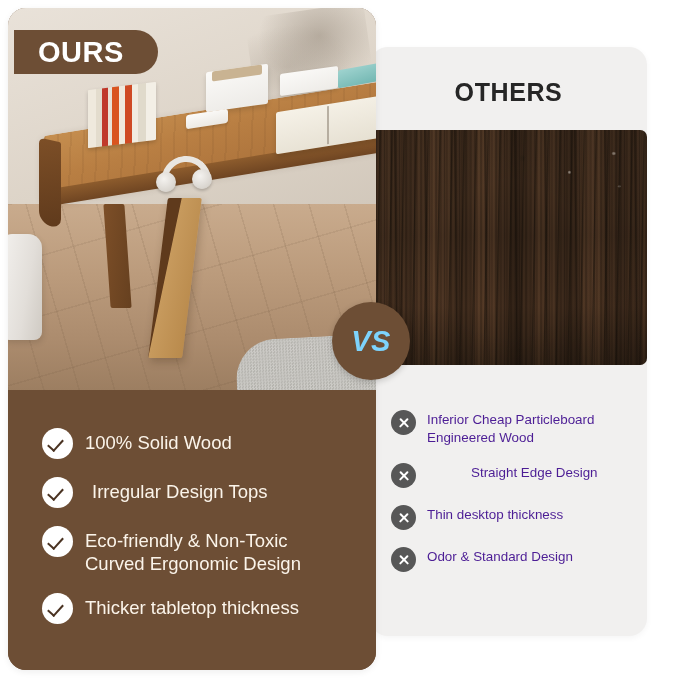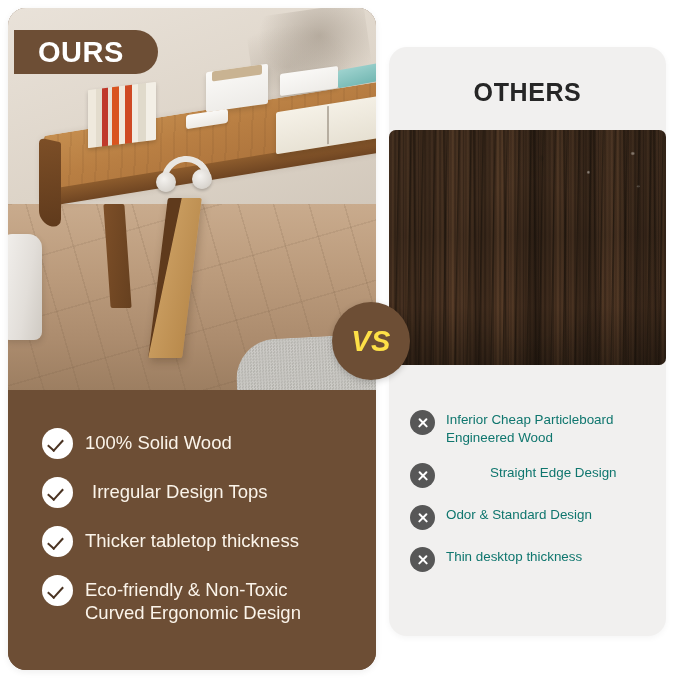--- a/index.html
+++ b/index.html
@@ -15,21 +15,21 @@
   #stage {
     position: relative;
     width: 679px;
     height: 686px;
     background: #ffffff;
   }
 
   
   .others-card {
     position: absolute;
-    left: 389px;
+    left: 370px;
     top: 47px;
     width: 277px;
     height: 589px;
     background: #f1f0ef;
     border-radius: 18px;
     box-shadow: 0 2px 6px rgba(0,0,0,0.045);
   }
 
   .others-title {
     position: absolute;
@@ -122,21 +122,21 @@
     height: 2.4px;
     background: #ffffff;
     border-radius: 2px;
   }
   .x-circle::before { transform: translate(-50%,-50%) rotate(45deg); }
   .x-circle::after  { transform: translate(-50%,-50%) rotate(-45deg); }
 
   .others-text {
     font-size: 13.4px;
     line-height: 17.5px;
-    color: #0f766e;
+    color: #4c1d95;
     padding-top: 2px;
   }
 
   
   .ours-card {
     position: absolute;
     left: 8px;
     top: 8px;
     width: 368px;
     height: 662px;
@@ -400,21 +400,21 @@
     background: #6d4e35;
     display: flex;
     align-items: center;
     justify-content: center;
     box-shadow: 0 2px 6px rgba(0,0,0,0.18);
     z-index: 40;
   }
   .vs-label {
     font-size: 29px;
     font-weight: bold;
-    color: #fde047;
+    color: #7dd3fc;
     letter-spacing: 0.5px;
     font-style: italic;
     line-height: 1;
   }
 </style>
 </head>
 <body>
 
 <div id="stage">
 
@@ -431,26 +431,26 @@
 Engineered Wood</span>
       </div>
 
       <div class="others-item">
         <span class="x-circle"></span>
         <span class="others-text" style="white-space: pre-line; margin-left: 44px;">Straight Edge Design</span>
       </div>
 
       <div class="others-item">
         <span class="x-circle"></span>
-        <span class="others-text" style="white-space: pre-line;">Odor &amp; Standard Design</span>
+        <span class="others-text" style="white-space: pre-line;">Thin desktop thickness</span>
       </div>
 
       <div class="others-item">
         <span class="x-circle"></span>
-        <span class="others-text" style="white-space: pre-line;">Thin desktop thickness</span>
+        <span class="others-text" style="white-space: pre-line;">Odor &amp; Standard Design</span>
       </div>
 
     </div>
   </div>
 
   <div class="ours-card">
 
     <div class="ours-photo">
       <div class="wall"></div>
       <div class="wall-shadow"></div>
@@ -491,29 +491,29 @@
           <span class="ours-text" style="white-space: pre-line;">100% Solid Wood</span>
         </div>
 
         <div class="ours-item indented">
           <span class="check-circle"></span>
           <span class="ours-text" style="white-space: pre-line;">Irregular Design Tops</span>
         </div>
 
         <div class="ours-item">
           <span class="check-circle"></span>
-          <span class="ours-text" style="white-space: pre-line;">Thicker tabletop thickness</span>
-        </div>
-
-        <div class="ours-item">
-          <span class="check-circle"></span>
           <span class="ours-text" style="white-space: pre-line;">Eco-friendly &amp; Non-Toxic
 Curved Ergonomic Design</span>
         </div>
 
+        <div class="ours-item">
+          <span class="check-circle"></span>
+          <span class="ours-text" style="white-space: pre-line;">Thicker tabletop thickness</span>
+        </div>
+
       </div>
     </div>
   </div>
 
   <div class="vs-badge">
     <span class="vs-label">VS</span>
   </div>
 
 </div>
 

